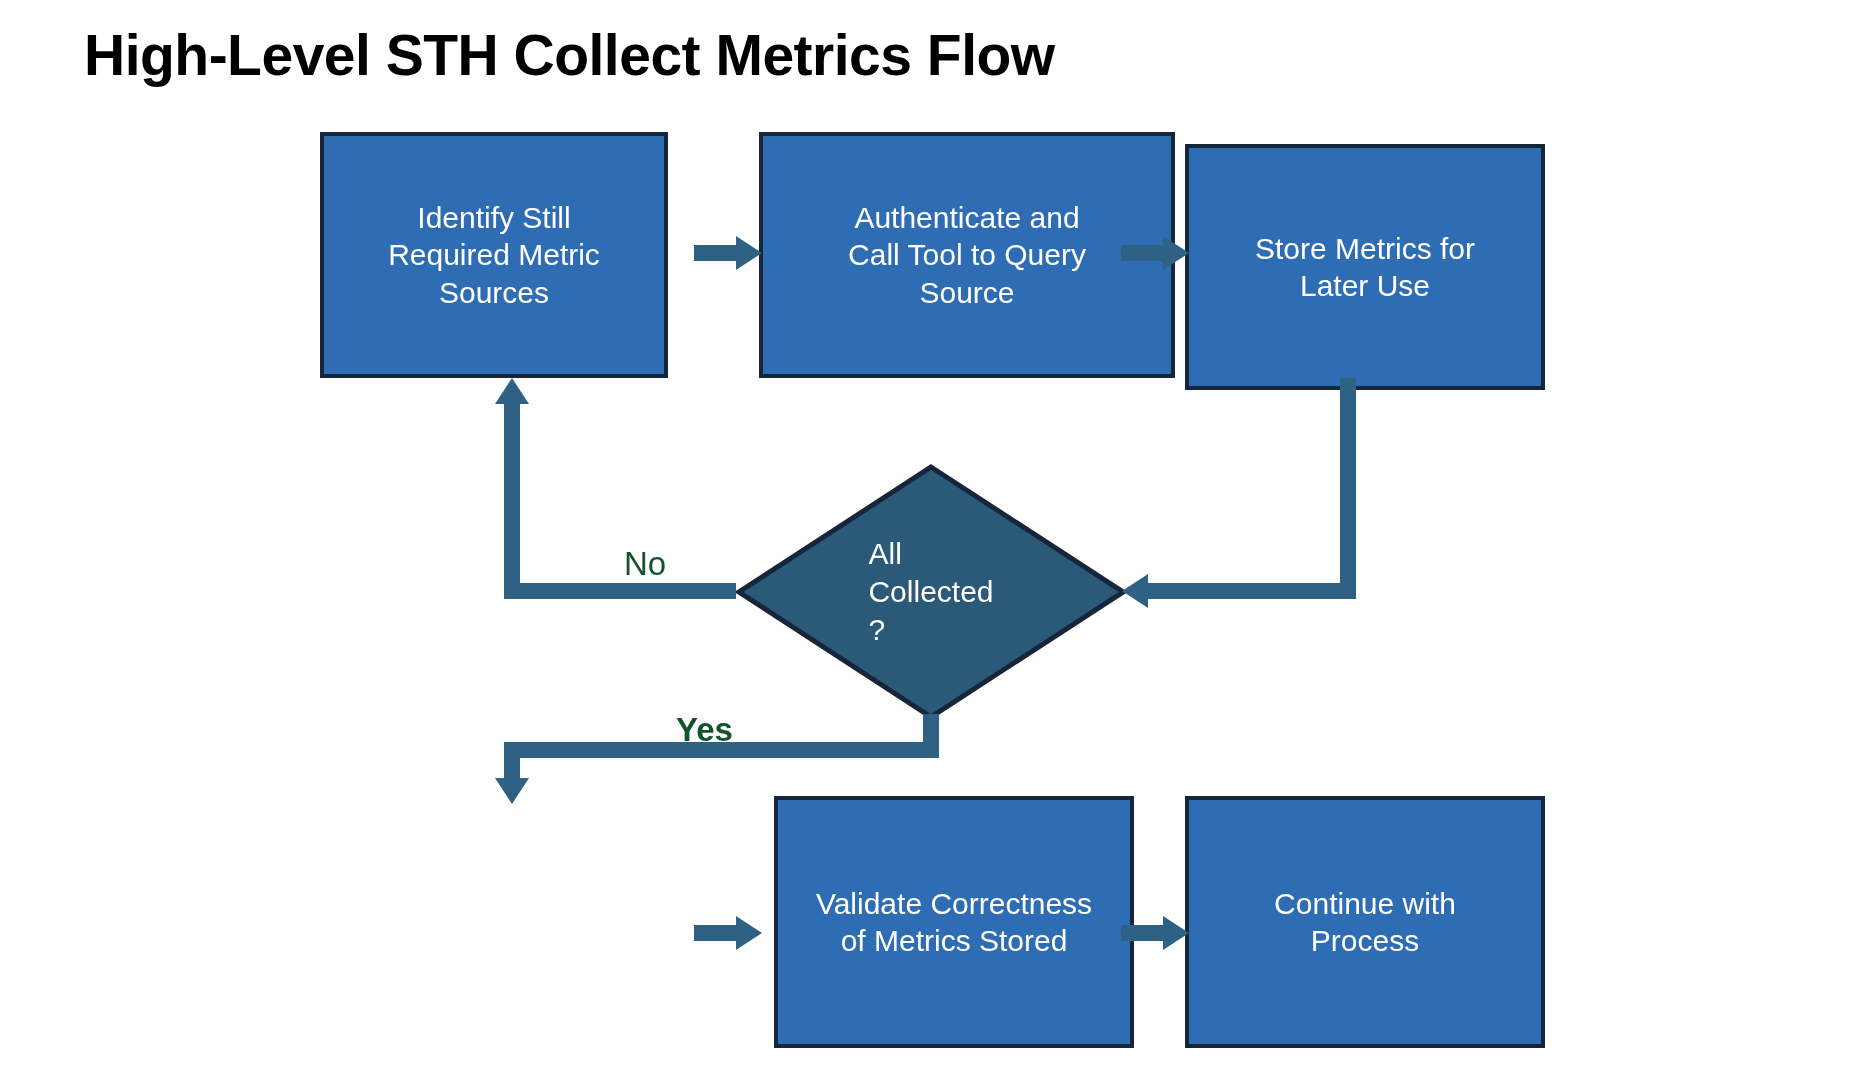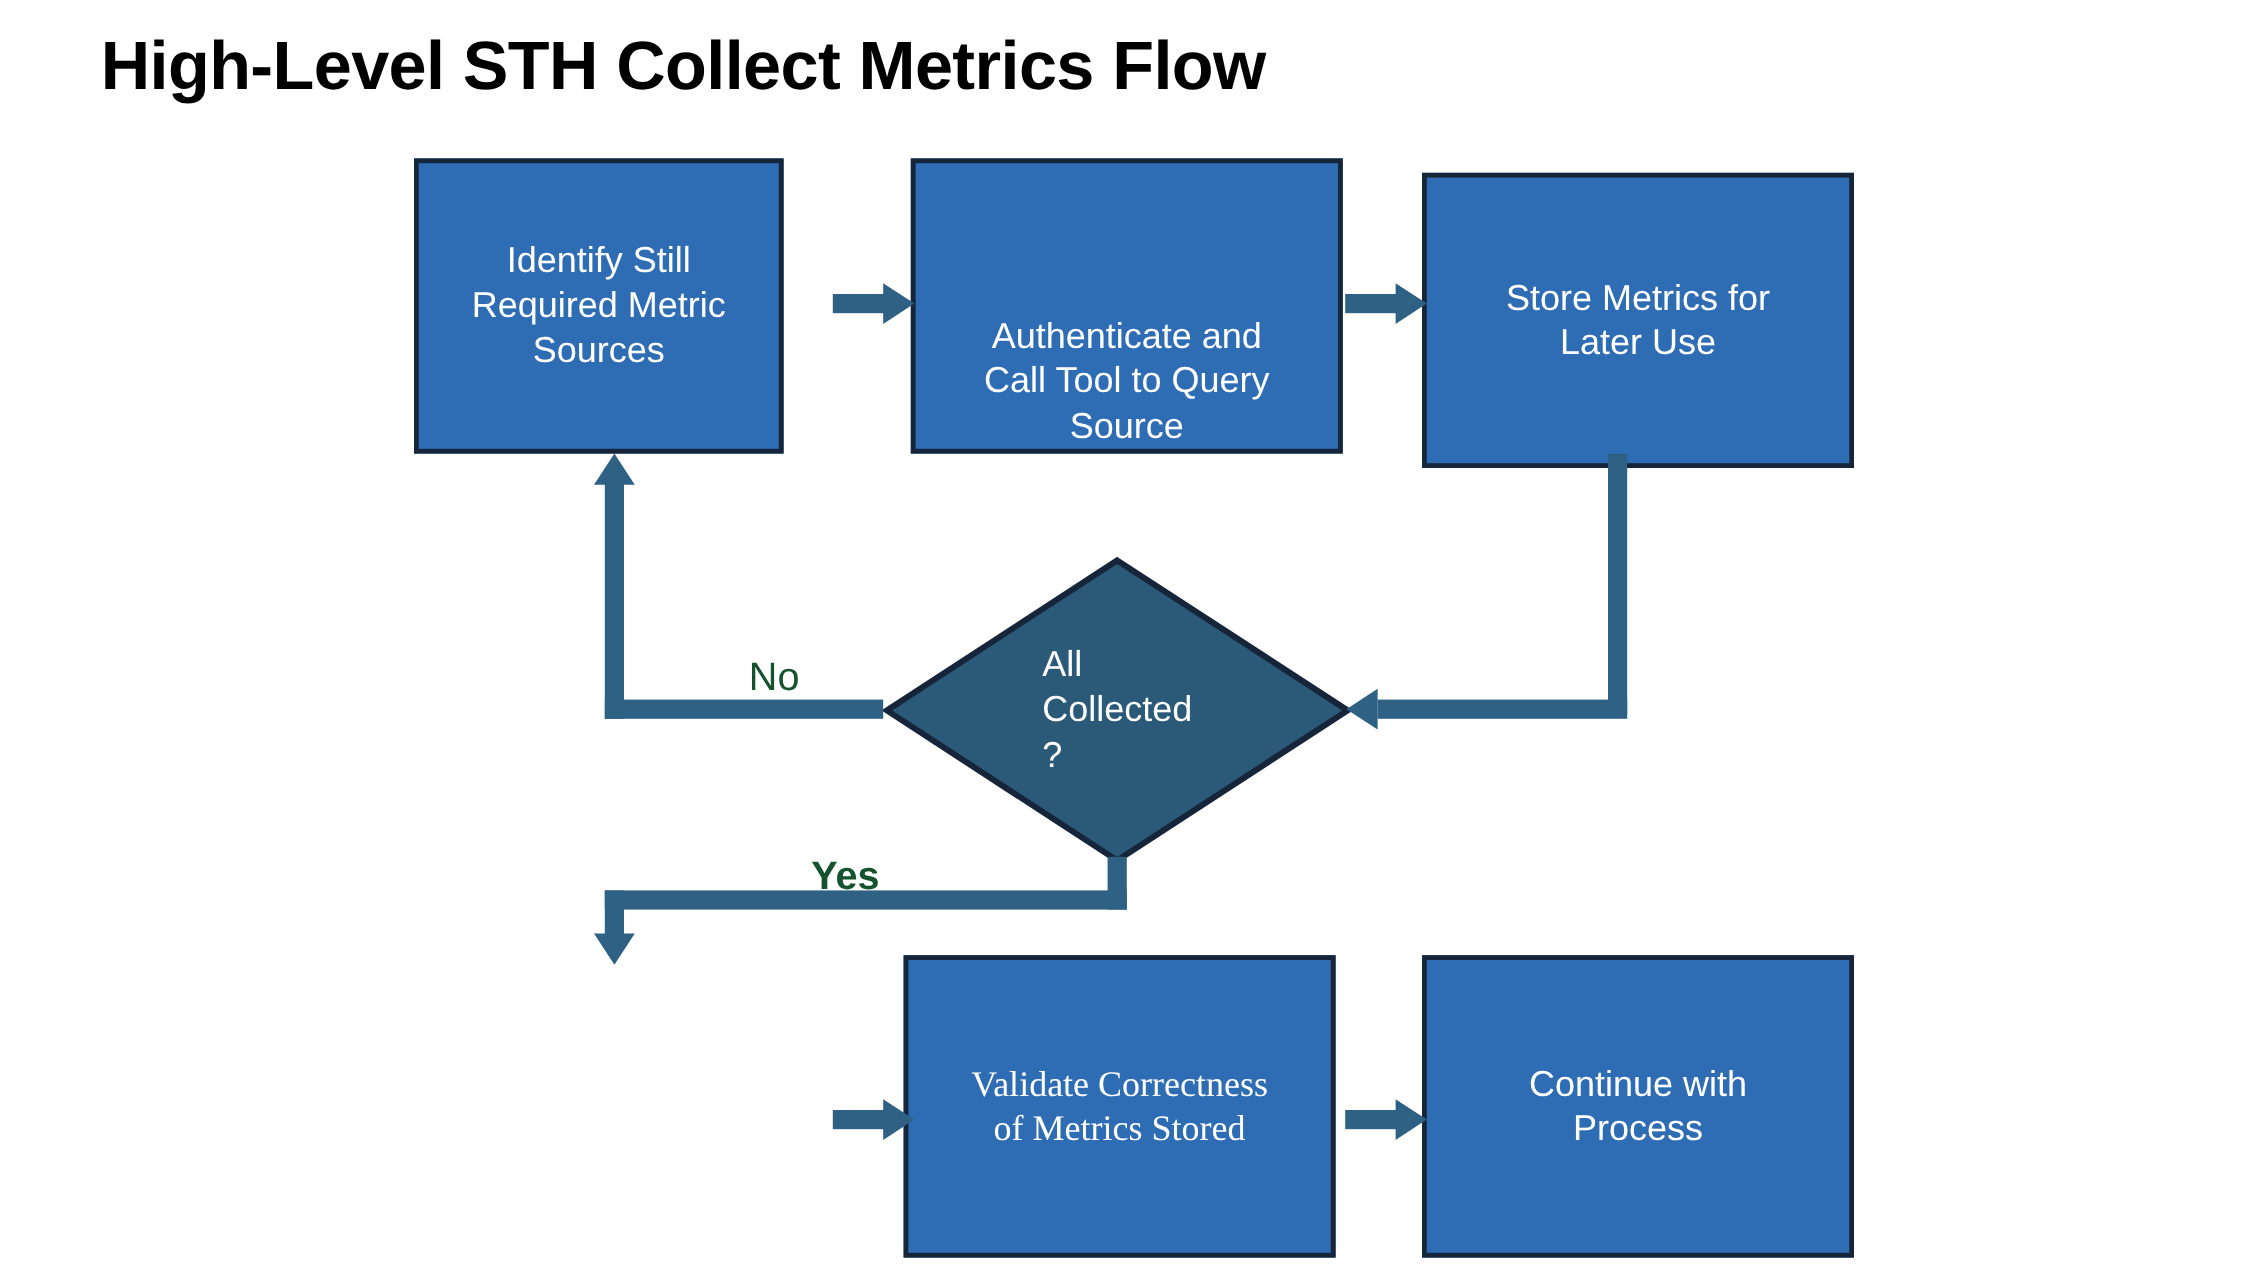--- a/index.html
+++ b/index.html
@@ -112,27 +112,27 @@
     font-family: "Liberation Sans", sans-serif;
   }
 </style>
 </head>
 <body>
 
 <div id="canvas">
 
   <div id="page-title">High-Level STH Collect Metrics Flow</div>
 
-  <div class="node-box" style="left:345px; top:132px; width:308px; height:246px;">
+  <div class="node-box" style="left:320px; top:132px; width:348px; height:246px;">
     <span class="label">Identify Still
 Required Metric
 Sources</span>
   </div>
 
-  <div class="node-box" style="left:759px; top:132px; width:360px; height:246px;align-items:flex-end;">
+  <div class="node-box" style="left:759px; top:132px; width:416px; height:246px;">
     <span class="label">Authenticate and
 Call Tool to Query
 Source</span>
   </div>
 
   <div class="node-box" style="left:1185px; top:144px; width:360px; height:246px;">
     <span class="label">Store Metrics for
 Later Use</span>
   </div>
 
@@ -162,21 +162,21 @@
   <div class="branch-label" style="left:624px; top:545px;">No</div>
 
   <div class="conn-v" style="left:923px; top:714px; width:16px; height:44px;"></div>
   <div class="conn-h" style="left:504px; top:742px; width:435px; height:16px;"></div>
   <div class="conn-v" style="left:504px; top:742px; width:16px; height:42px;"></div>
   <div class="arrow arrow-down" style="left:495px; top:778px;"></div>
 
   <div class="branch-label" style="left:676px; top:711px;font-weight:bold;">Yes</div>
 
 
-  <div class="node-box" style="left:753px; top:796px; width:360px; height:252px;font-family:Liberation Serif, serif;">
+  <div class="node-box" style="left:774px; top:796px; width:360px; height:252px;">
     <span class="label">Validate Correctness
 of Metrics Stored</span>
   </div>
 
   <div class="node-box" style="left:1185px; top:796px; width:360px; height:252px;">
     <span class="label">Continue with
 Process</span>
   </div>
 
   <div class="conn-h" style="left:694px; top:925px; width:44px; height:16px;"></div>

